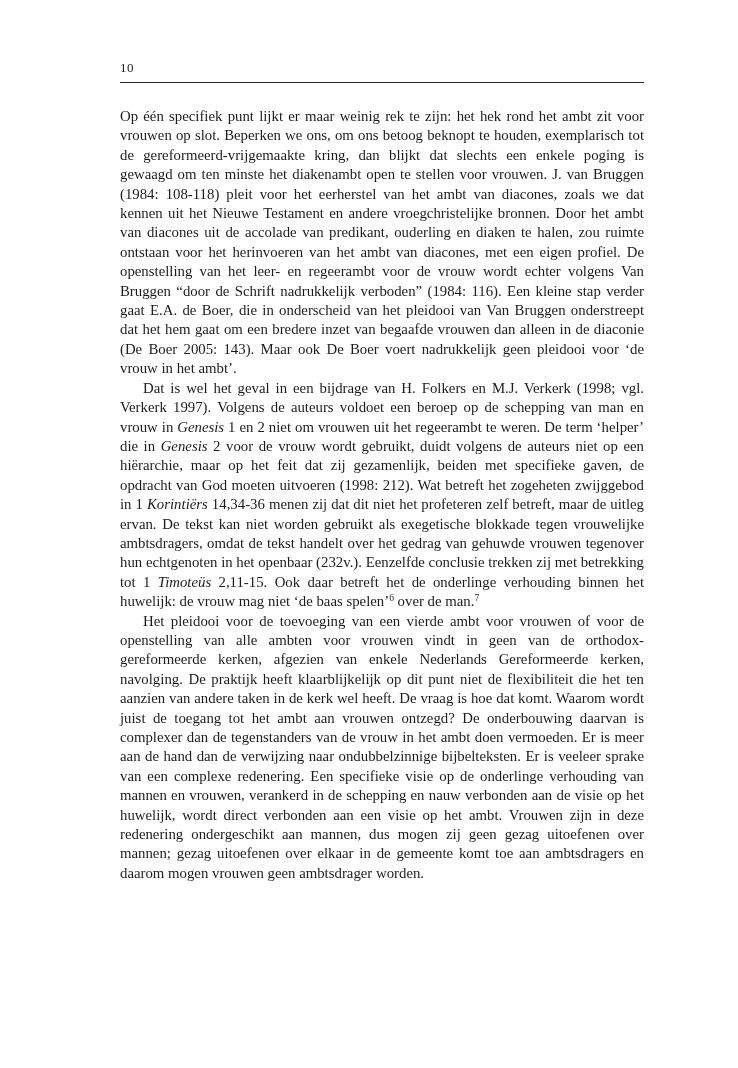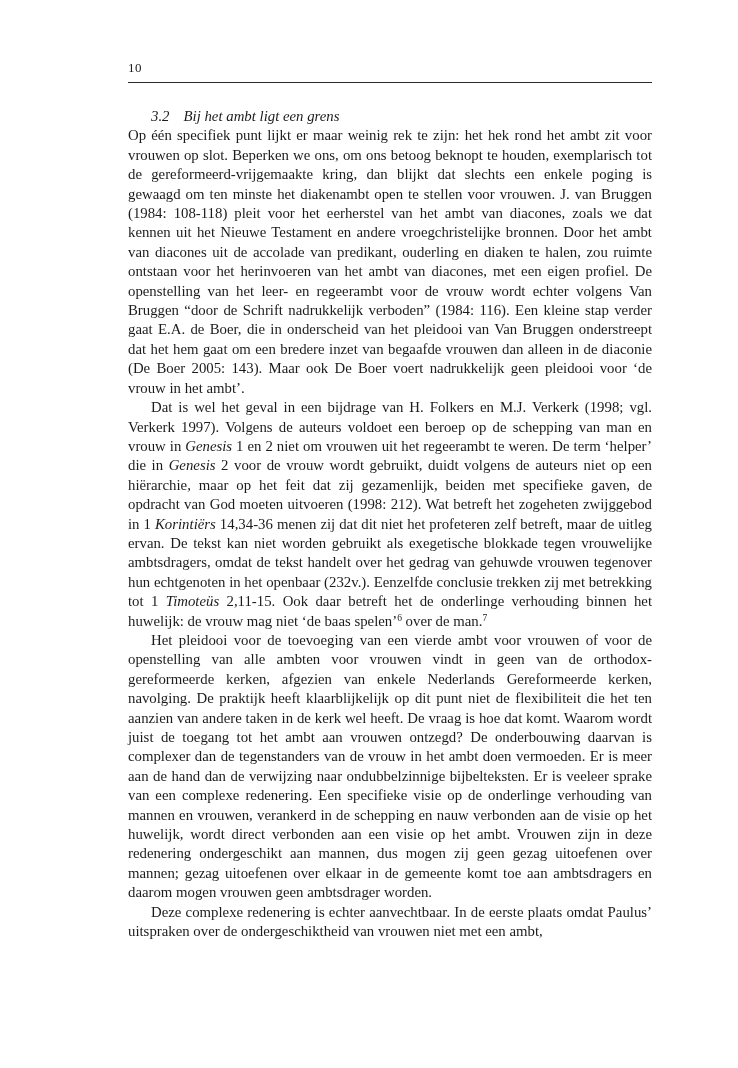--- a/index.html
+++ b/index.html
@@ -12,21 +12,21 @@
     width: 738px;
     height: 1068px;
     background: #ffffff;
     box-sizing: border-box;
     font-family: "Liberation Serif", "DejaVu Serif", serif;
     color: #1b1b1b;
     overflow: hidden;
   }
   .text-column {
     position: absolute;
-    left: 128px;
+    left: 120px;
     top: 58px;
     width: 524px;
   }
   .page-header {
     padding-bottom: 6px;
     border-bottom: 1px solid #2b2b2b;
   }
   .page-number {
     font-size: 13px;
     letter-spacing: 0.5px;
@@ -72,27 +72,23 @@
 <div class="page">
   <div class="text-column">
 
     <div class="page-header">
       <span class="page-number">10</span>
     </div>
 
     <div class="body-text">
 
 
-      <h2 class="section-heading">
-        <span class="sec-num">3.2</span><span>Bij het ambt ligt een grens</span>
-      </h2>
 
       <p><span>Op één specifiek punt lijkt er maar weinig rek te zijn: het hek rond het ambt zit voor vrouwen op slot. Beperken we ons, om ons betoog beknopt te houden, exemplarisch tot de gereformeerd-vrijgemaakte kring, dan blijkt dat slechts een enkele poging is gewaagd om ten minste het diakenambt open te stellen voor vrouwen. J. van Bruggen (1984: 108-118) pleit voor het eerherstel van het ambt van diacones, zoals we dat kennen uit het Nieuwe Testament en andere vroegchristelijke bronnen. Door het ambt van diacones uit de accolade van predikant, ouderling en diaken te halen, zou ruimte ontstaan voor het herinvoeren van het ambt van diacones, met een eigen profiel. De openstelling van het leer- en regeerambt voor de vrouw wordt echter volgens Van Bruggen “door de Schrift nadrukkelijk verboden” (1984: 116). Een kleine stap verder gaat E.A. de Boer, die in onderscheid van het pleidooi van Van Bruggen onderstreept dat het hem gaat om een bredere inzet van begaafde vrouwen dan alleen in de diaconie (De Boer 2005: 143). Maar ook De Boer voert nadrukkelijk geen pleidooi voor ‘de vrouw in het ambt’.</span></p>
 
       <p class="indent"><span>Dat is wel het geval in een bijdrage van H. Folkers en M.J. Verkerk (1998; vgl. Verkerk 1997). Volgens de auteurs voldoet een beroep op de schepping van man en vrouw in </span><em>Genesis</em><span> 1 en 2 niet om vrouwen uit het regeerambt te weren. De term ‘helper’ die in </span><em>Genesis</em><span> 2 voor de vrouw wordt gebruikt, duidt volgens de auteurs niet op een hiërarchie, maar op het feit dat zij gezamenlijk, beiden met specifieke gaven, de opdracht van God moeten uitvoeren (1998: 212). Wat betreft het zogeheten zwijggebod in 1 </span><em>Korintiërs</em><span> 14,34-36 menen zij dat dit niet het profeteren zelf betreft, maar de uitleg ervan. De tekst kan niet worden gebruikt als exegetische blokkade tegen vrouwelijke ambtsdragers, omdat de tekst handelt over het gedrag van gehuwde vrouwen tegenover hun echtgenoten in het openbaar (232v.). Eenzelfde conclusie trekken zij met betrekking tot 1 </span><em>Timoteüs</em><span> 2,11-15. Ook daar betreft het de onderlinge verhouding binnen het huwelijk: de vrouw mag niet ‘de baas spelen’</span><sup>6</sup><span> over de man.</span><sup>7</sup></p>
 
       <p class="indent"><span>Het pleidooi voor de toevoeging van een vierde ambt voor vrouwen of voor de openstelling van alle ambten voor vrouwen vindt in geen van de orthodox-gereformeerde kerken, afgezien van enkele Nederlands Gereformeerde kerken, navolging. De praktijk heeft klaarblijkelijk op dit punt niet de flexibiliteit die het ten aanzien van andere taken in de kerk wel heeft. De vraag is hoe dat komt. Waarom wordt juist de toegang tot het ambt aan vrouwen ontzegd? De onderbouwing daarvan is complexer dan de tegenstanders van de vrouw in het ambt doen vermoeden. Er is meer aan de hand dan de verwijzing naar ondubbelzinnige bijbelteksten. Er is veeleer sprake van een complexe redenering. Een specifieke visie op de onderlinge verhouding van mannen en vrouwen, verankerd in de schepping en nauw verbonden aan de visie op het huwelijk, wordt direct verbonden aan een visie op het ambt. Vrouwen zijn in deze redenering ondergeschikt aan mannen, dus mogen zij geen gezag uitoefenen over mannen; gezag uitoefenen over elkaar in de gemeente komt toe aan ambtsdragers en daarom mogen vrouwen geen ambtsdrager worden.</span></p>
 
-      <p class="indent"><span>Deze complexe redenering is echter aanvechtbaar. In de eerste plaats omdat Paulus’ uitspraken over de ondergeschiktheid van vrouwen niet met een ambt,</span></p>
 
     </div>
   </div>
 </div>
 
 </body></html>

